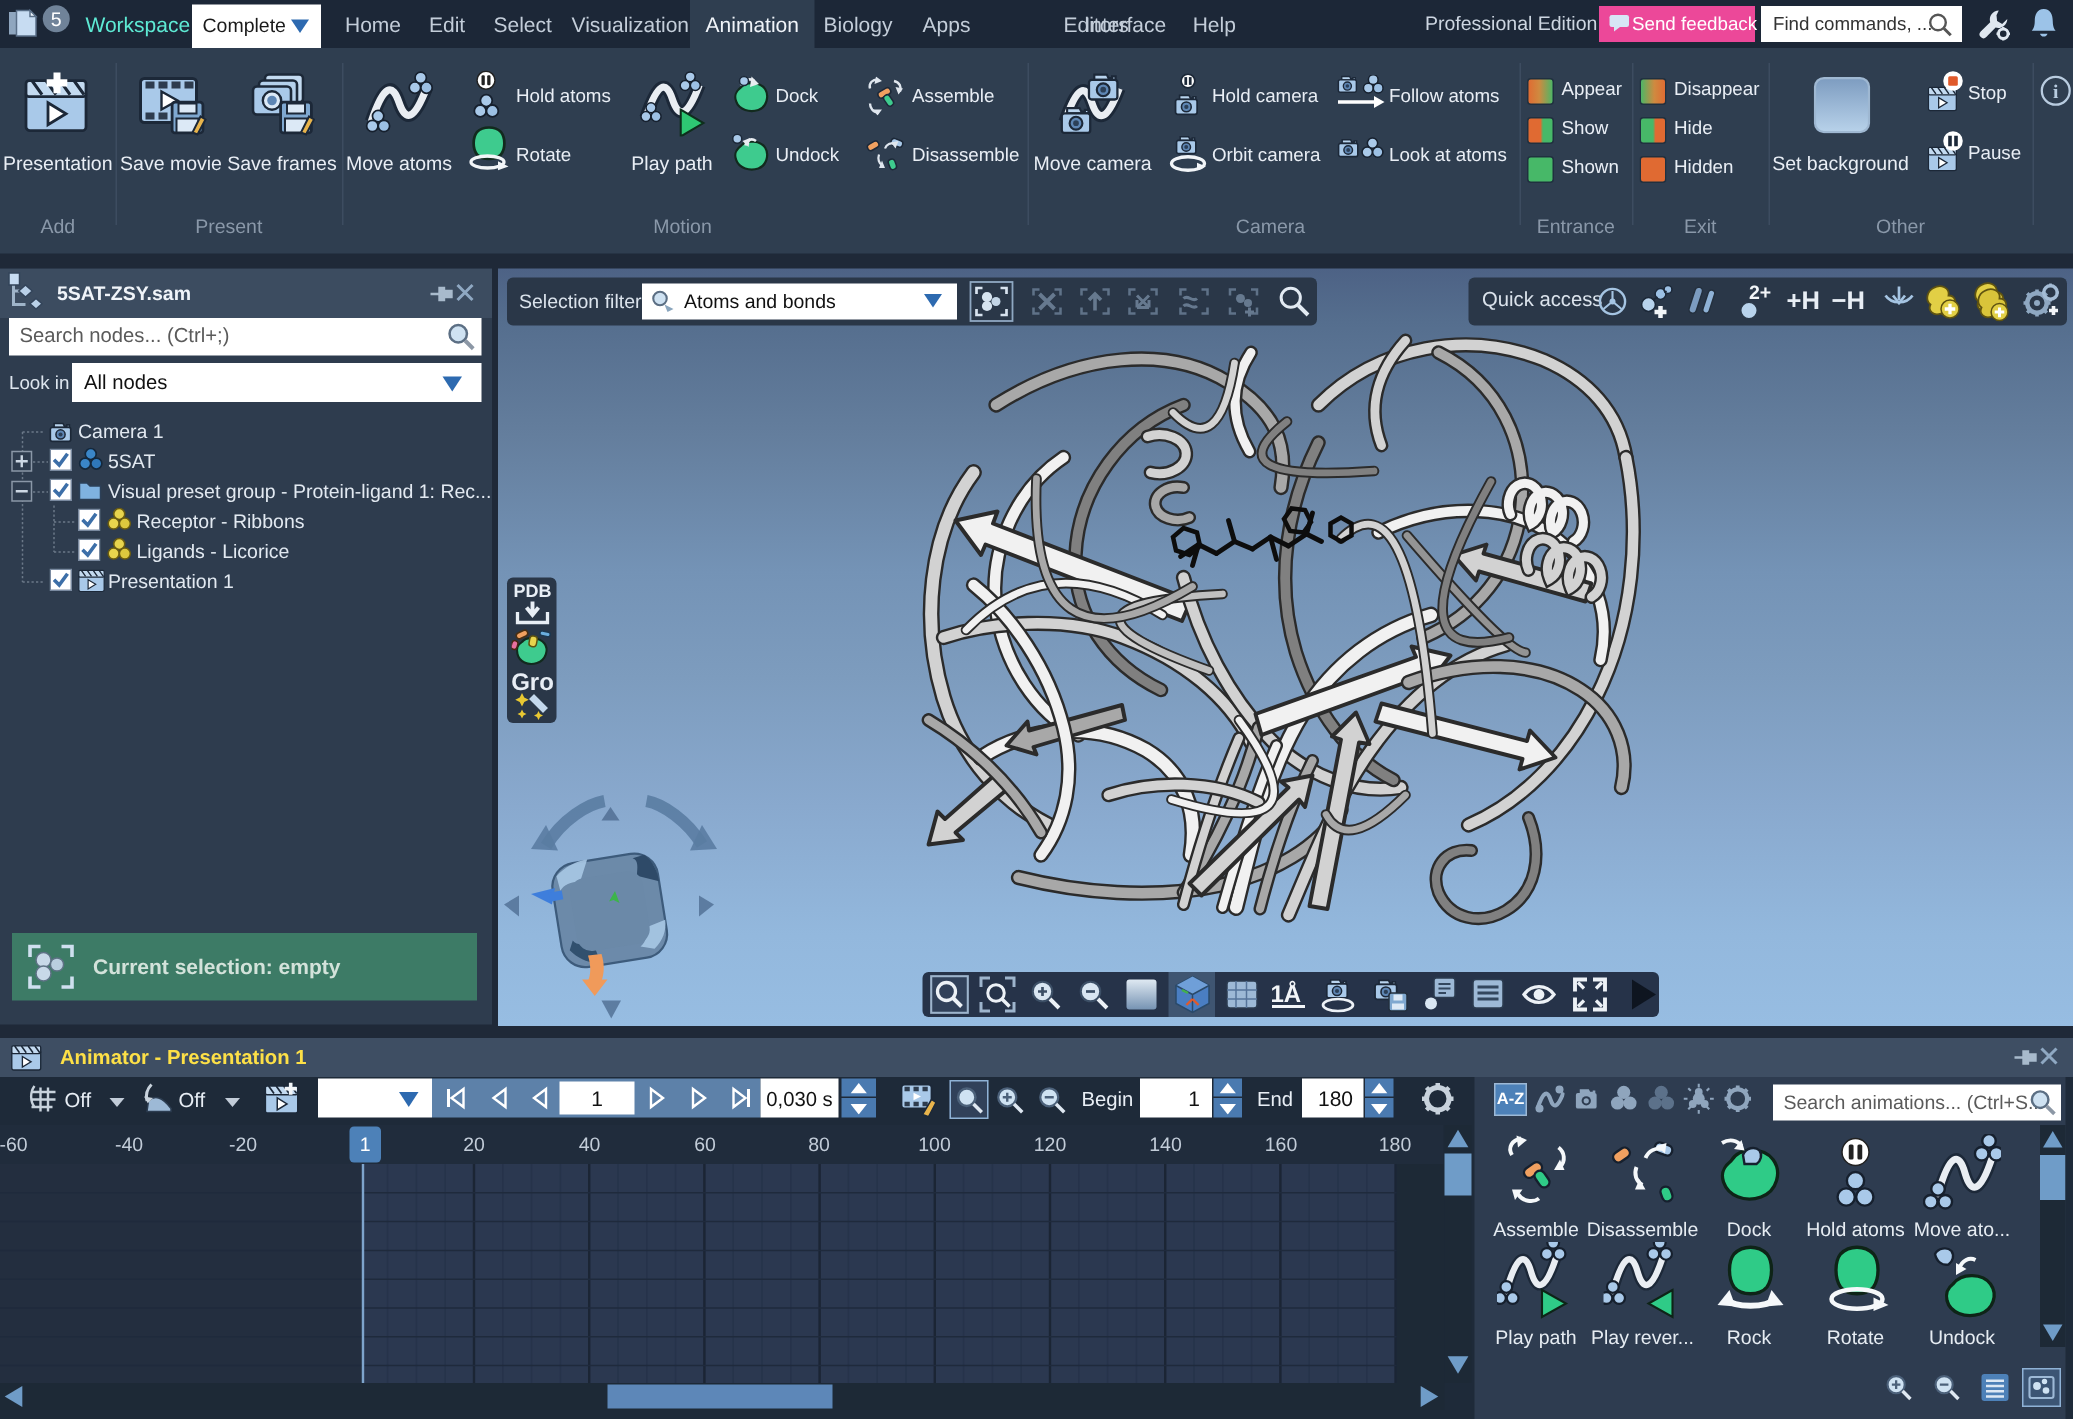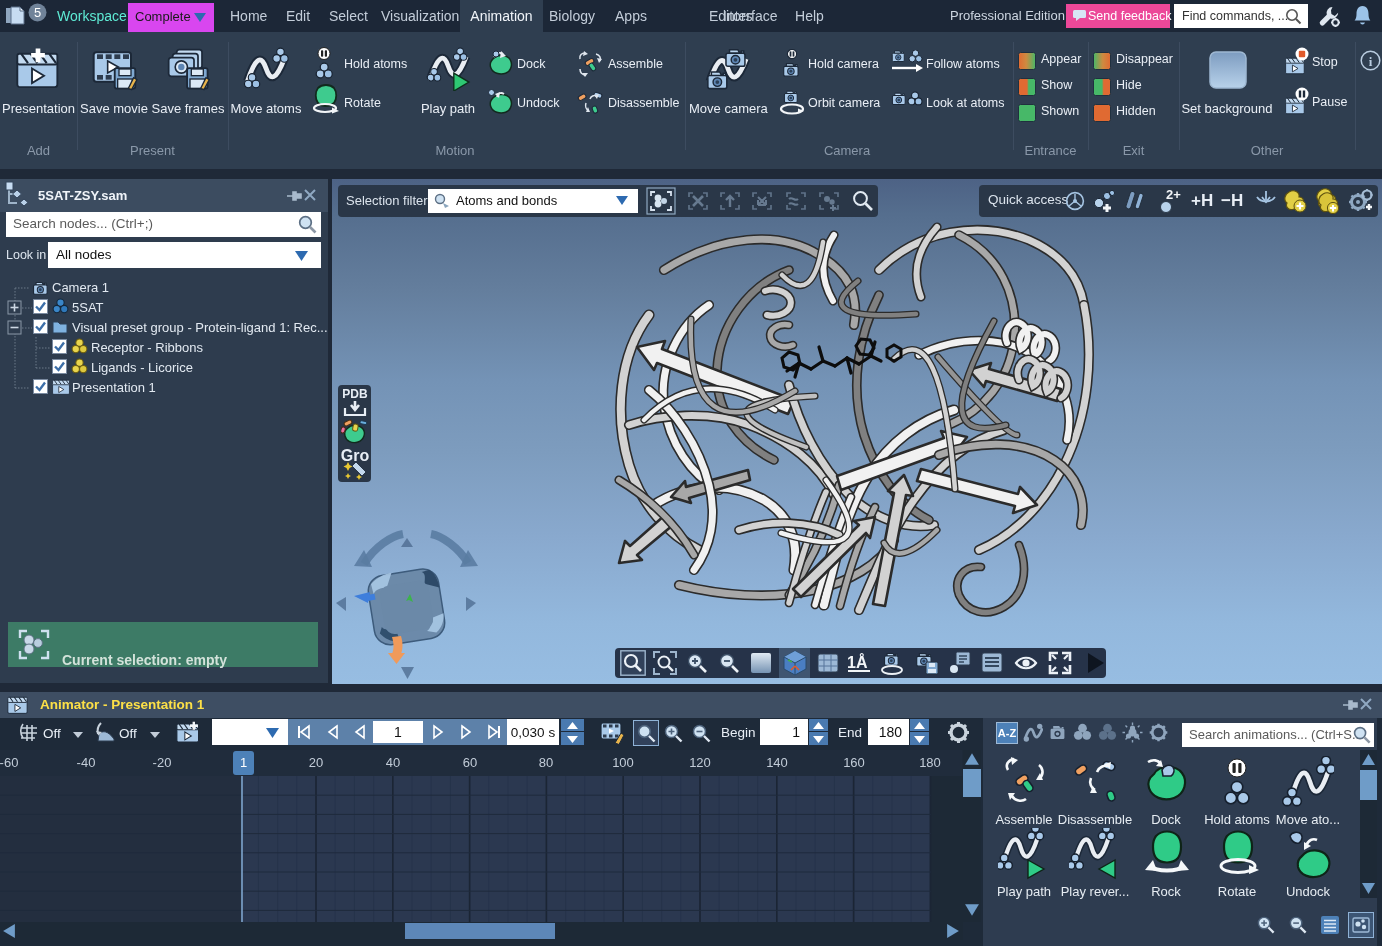--- a/index.html
+++ b/index.html
@@ -32,21 +32,21 @@
  <svg class="abs" style="left:5px;top:5px" width="22" height="22" viewBox="0 0 22 22">
   <rect x="1" y="3" width="9" height="15" fill="#8fa6bf"></rect>
   <path d="M6 2 L15 2 L19 6 L19 19 L6 19 Z" fill="#c7dcf2" stroke="#5a6f88" stroke-width="1"></path>
   <path d="M15 2 L15 6 L19 6 Z" fill="#eef5fc" stroke="#5a6f88" stroke-width="1"></path>
  </svg>
  <svg class="abs" style="left:28px;top:3px" width="19" height="19" viewBox="0 0 19 19">
   <circle cx="9.5" cy="9.5" r="9" fill="#708399"></circle>
   <text x="9.5" y="14" font-size="13" fill="#ffffff" text-anchor="middle" font-family="Liberation Sans">5</text>
  </svg>
  <div class="menu" style="left:57px;color:#5eead4;">Workspace</div>
- <div class="abs" style="left:128px;top:3px;width:86px;height:34px;background:#d946ef;white-space:nowrap;text-align:center;">
+ <div class="abs" style="left:128px;top:3px;width:86px;height:34px;background:#ffffff;white-space:nowrap;text-align:center;">
    <span style="position:absolute;left:7px;top:6px;font-size:13px;color:#1a1a1a;">Complete</span>
    <svg class="abs" style="left:64px;top:9px" width="16" height="11" viewBox="0 0 16 11">
           <path d="M2 1 L14 1 L8 10 Z" fill="#2d6ab0"></path>
         </svg>
  </div>
  <div class="menu" style="left:230px;width:33px;text-align:center;">Home</div>
  <div class="menu" style="left:286px;width:22px;text-align:center;">Edit</div>
  <div class="menu" style="left:329px;width:35px;text-align:center;">Select</div>
  <div class="menu" style="left:381px;width:74px;text-align:center;">Visualization</div>
  <div class="menu active" style="left:460px;width:83px;text-align:center;background:#2f3e50;color:#f0f4f9;">Animation</div>
@@ -443,21 +443,21 @@
         <use href="#clap"></use>
       </svg>
 
  <div class="abs" style="left:8px;top:443px;width:310px;height:45px;background:#3d7b66;">
    <svg class="abs" style="left:10px;top:7px" width="32" height="31" viewBox="0 0 32 31">
      <path d="M9 2 L2 2 L2 9 M23 2 L30 2 L30 9 M2 22 L2 29 L9 29 M30 22 L30 29 L23 29" stroke="#cfe0ef" stroke-width="2.4" fill="none"></path>
      <circle cx="11" cy="11" r="5" fill="#c8d9e8" stroke="#5e7285" stroke-width="1"></circle>
      <circle cx="20" cy="14" r="4.4" fill="#b9cedf" stroke="#5e7285" stroke-width="1"></circle>
      <circle cx="11" cy="20" r="5" fill="#c8d9e8" stroke="#5e7285" stroke-width="1"></circle>
    </svg>
-   <div class="abs" style="left:54px;top:14px;font-size:14px;font-weight:bold;color:#d3e2da;margin-top:16px;">Current selection: empty</div>
+   <div class="abs" style="left:54px;top:14px;font-size:14px;font-weight:bold;color:#d3e2da;">Current selection: empty</div>
  </div>
 </div>
 
 <div id="viewport">
  <svg class="abs" style="left:0;top:0" width="1050" height="505" viewBox="0 0 1050 505">
         <g transform="translate(-13,-4)">
           <path d="M330 140 C300 180 295 240 310 290 C322 330 350 360 380 375" fill="none" stroke="#2b2b2b" stroke-width="11.2" stroke-linecap="round"></path>
           <path d="M330 140 C300 180 295 240 310 290 C322 330 350 360 380 375" fill="none" stroke="#d2d2d2" stroke-width="8.0" stroke-linecap="round"></path>
           <path d="M345 95 C400 60 460 55 500 80 C530 98 540 120 535 150" fill="none" stroke="#2b2b2b" stroke-width="10.2" stroke-linecap="round"></path>
           <path d="M345 95 C400 60 460 55 500 80 C530 98 540 120 535 150" fill="none" stroke="#a8a8a8" stroke-width="7.0" stroke-linecap="round"></path>

